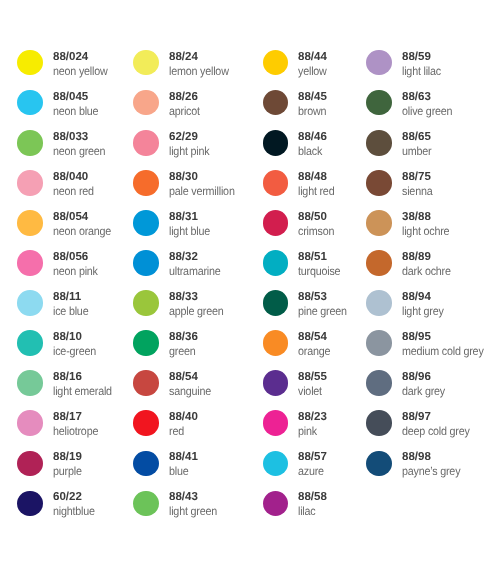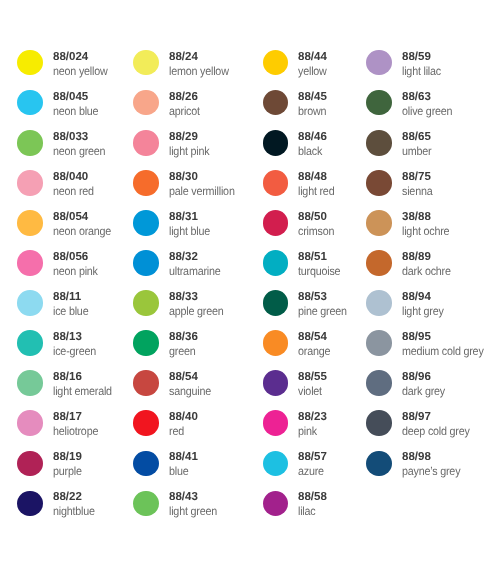--- a/index.html
+++ b/index.html
@@ -122,21 +122,21 @@
       <div class="swatch-row" style="top: 291px;">
     <span class="dot" style="width: 25.4px; height: 25.4px; background: rgb(141, 218, 240);"></span>
     <span class="labels" style="left: 35.9px;">
       <span class="code">88/11</span>
       <span class="name">ice blue</span>
     </span>
   </div>
       <div class="swatch-row" style="top: 331.05px;">
     <span class="dot" style="width: 25.4px; height: 25.4px; background: rgb(34, 191, 178);"></span>
     <span class="labels" style="left: 35.9px;">
-      <span class="code">88/13</span>
+      <span class="code">88/10</span>
       <span class="name">ice-green</span>
     </span>
   </div>
       <div class="swatch-row" style="top: 371.1px;">
     <span class="dot" style="width: 25.4px; height: 25.4px; background: rgb(118, 201, 152);"></span>
     <span class="labels" style="left: 35.9px;">
       <span class="code">88/16</span>
       <span class="name">light emerald</span>
     </span>
   </div>
@@ -150,21 +150,21 @@
       <div class="swatch-row" style="top: 451.2px;">
     <span class="dot" style="width: 25.4px; height: 25.4px; background: rgb(176, 34, 86);"></span>
     <span class="labels" style="left: 35.9px;">
       <span class="code">88/19</span>
       <span class="name">purple</span>
     </span>
   </div>
       <div class="swatch-row" style="top: 491.25px;">
     <span class="dot" style="width: 25.4px; height: 25.4px; background: rgb(27, 20, 100);"></span>
     <span class="labels" style="left: 35.9px;">
-      <span class="code">88/22</span>
+      <span class="code">60/22</span>
       <span class="name">nightblue</span>
     </span>
   </div>
     </div>
     <div class="column" style="left: 133.3px;">
       <div class="swatch-row" style="top: 50.7px;">
     <span class="dot" style="width: 25.4px; height: 25.4px; background: rgb(242, 236, 89);"></span>
     <span class="labels" style="left: 35.6px;">
       <span class="code">88/24</span>
       <span class="name">lemon yellow</span>
@@ -173,21 +173,21 @@
       <div class="swatch-row" style="top: 90.75px;">
     <span class="dot" style="width: 25.4px; height: 25.4px; background: rgb(248, 166, 138);"></span>
     <span class="labels" style="left: 35.6px;">
       <span class="code">88/26</span>
       <span class="name">apricot</span>
     </span>
   </div>
       <div class="swatch-row" style="top: 130.8px;">
     <span class="dot" style="width: 25.4px; height: 25.4px; background: rgb(244, 132, 154);"></span>
     <span class="labels" style="left: 35.6px;">
-      <span class="code">88/29</span>
+      <span class="code">62/29</span>
       <span class="name">light pink</span>
     </span>
   </div>
       <div class="swatch-row" style="top: 170.85px;">
     <span class="dot" style="width: 25.4px; height: 25.4px; background: rgb(246, 108, 43);"></span>
     <span class="labels" style="left: 35.6px;">
       <span class="code">88/30</span>
       <span class="name">pale vermillion</span>
     </span>
   </div>

